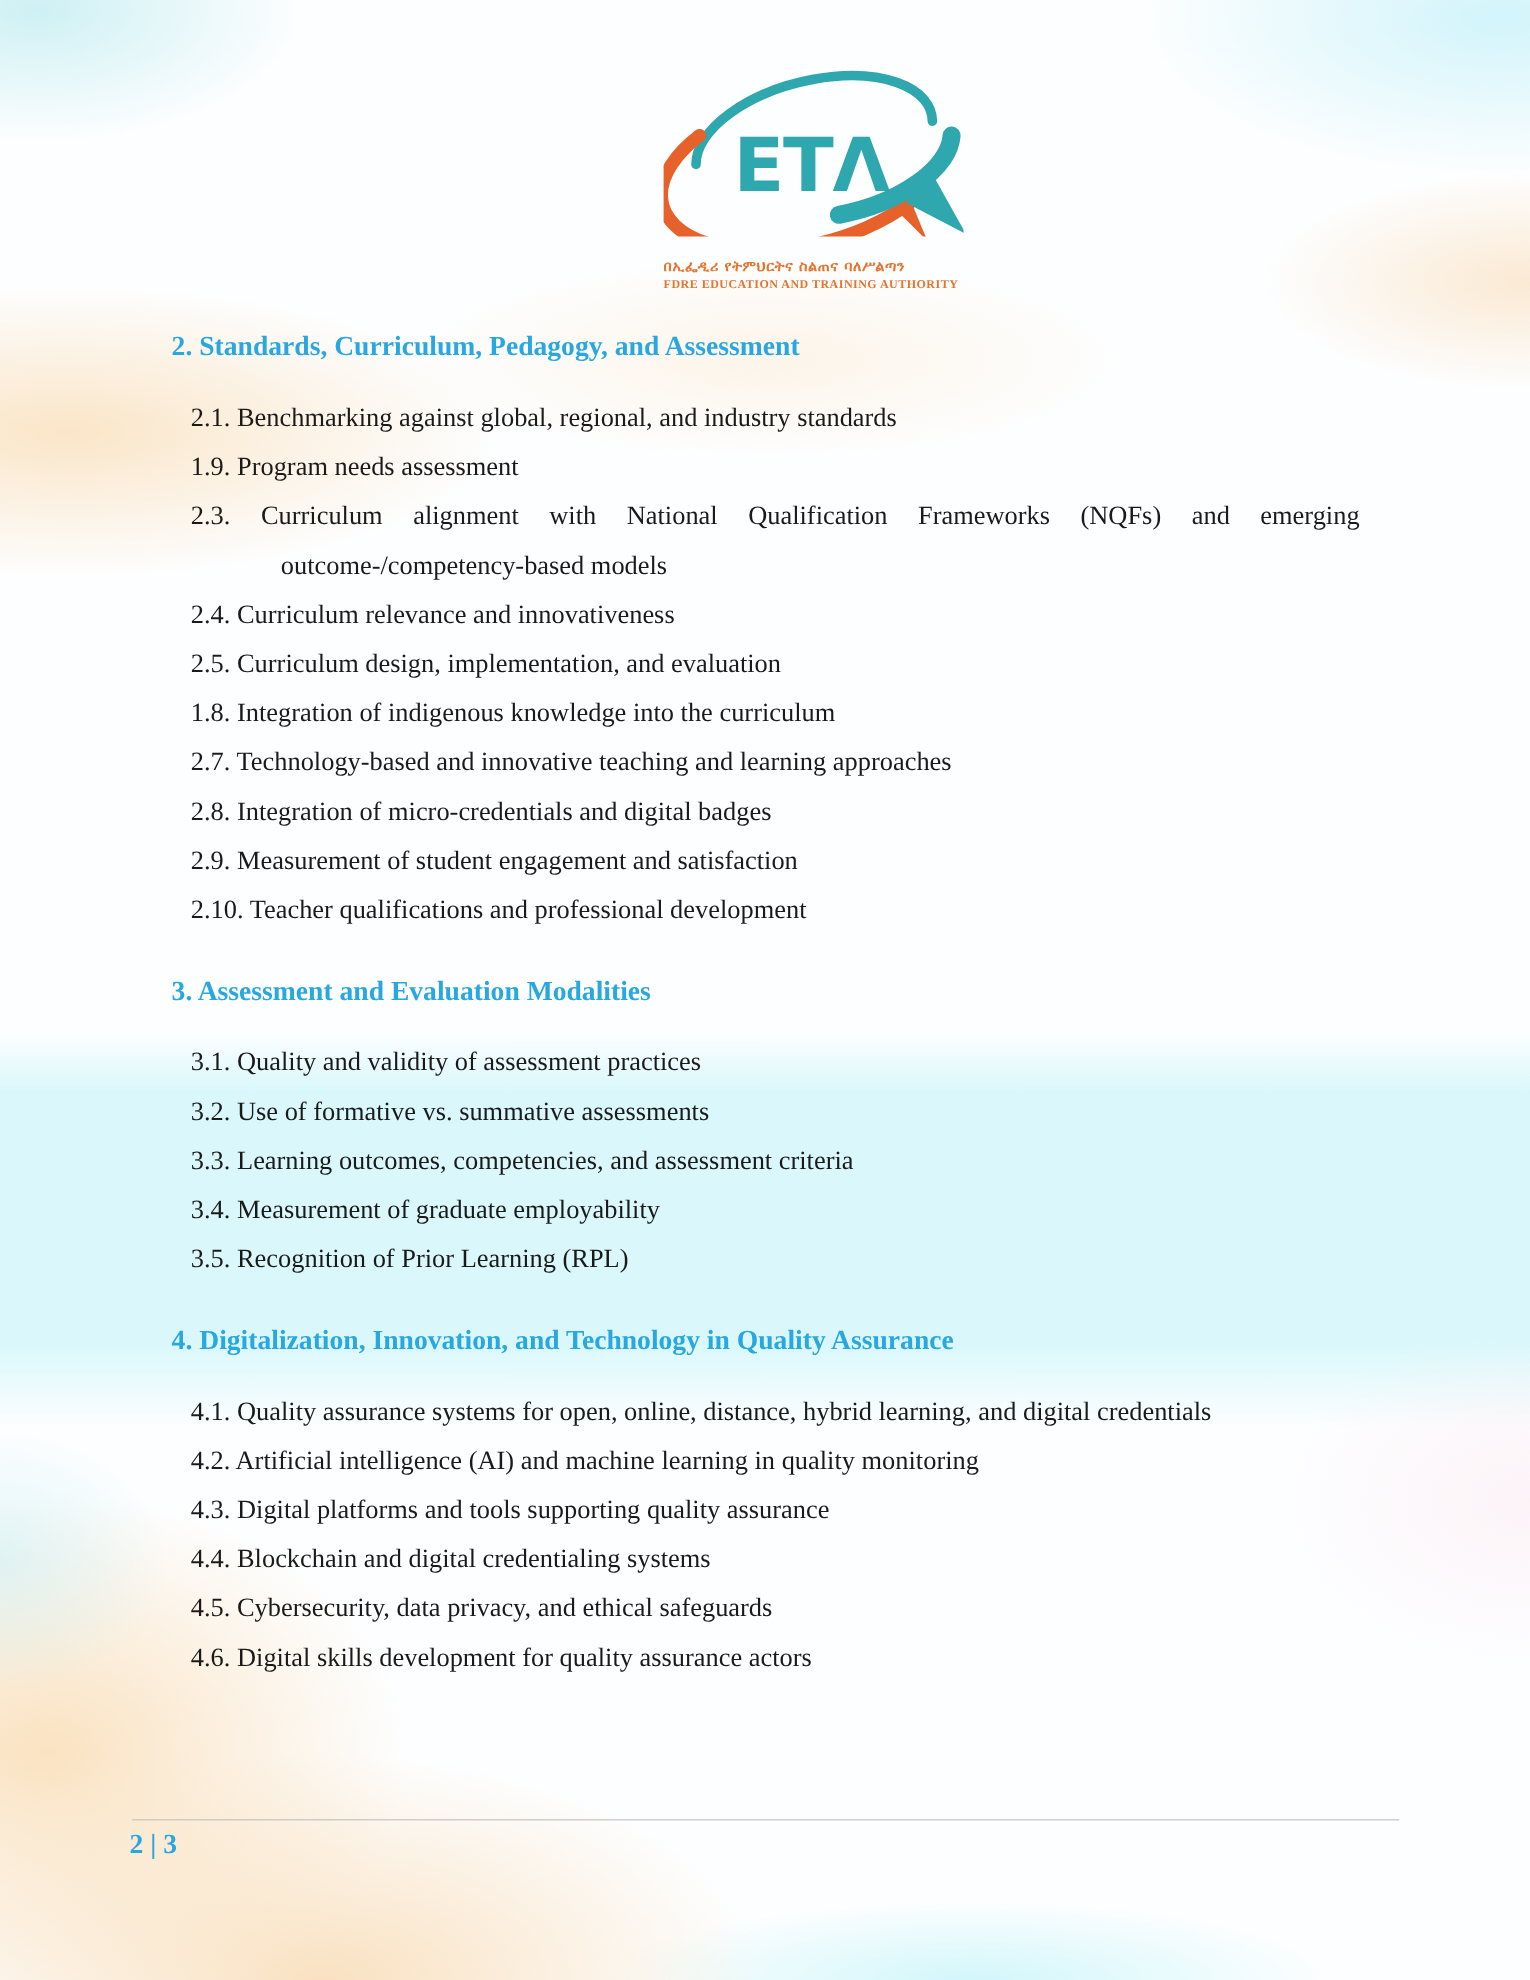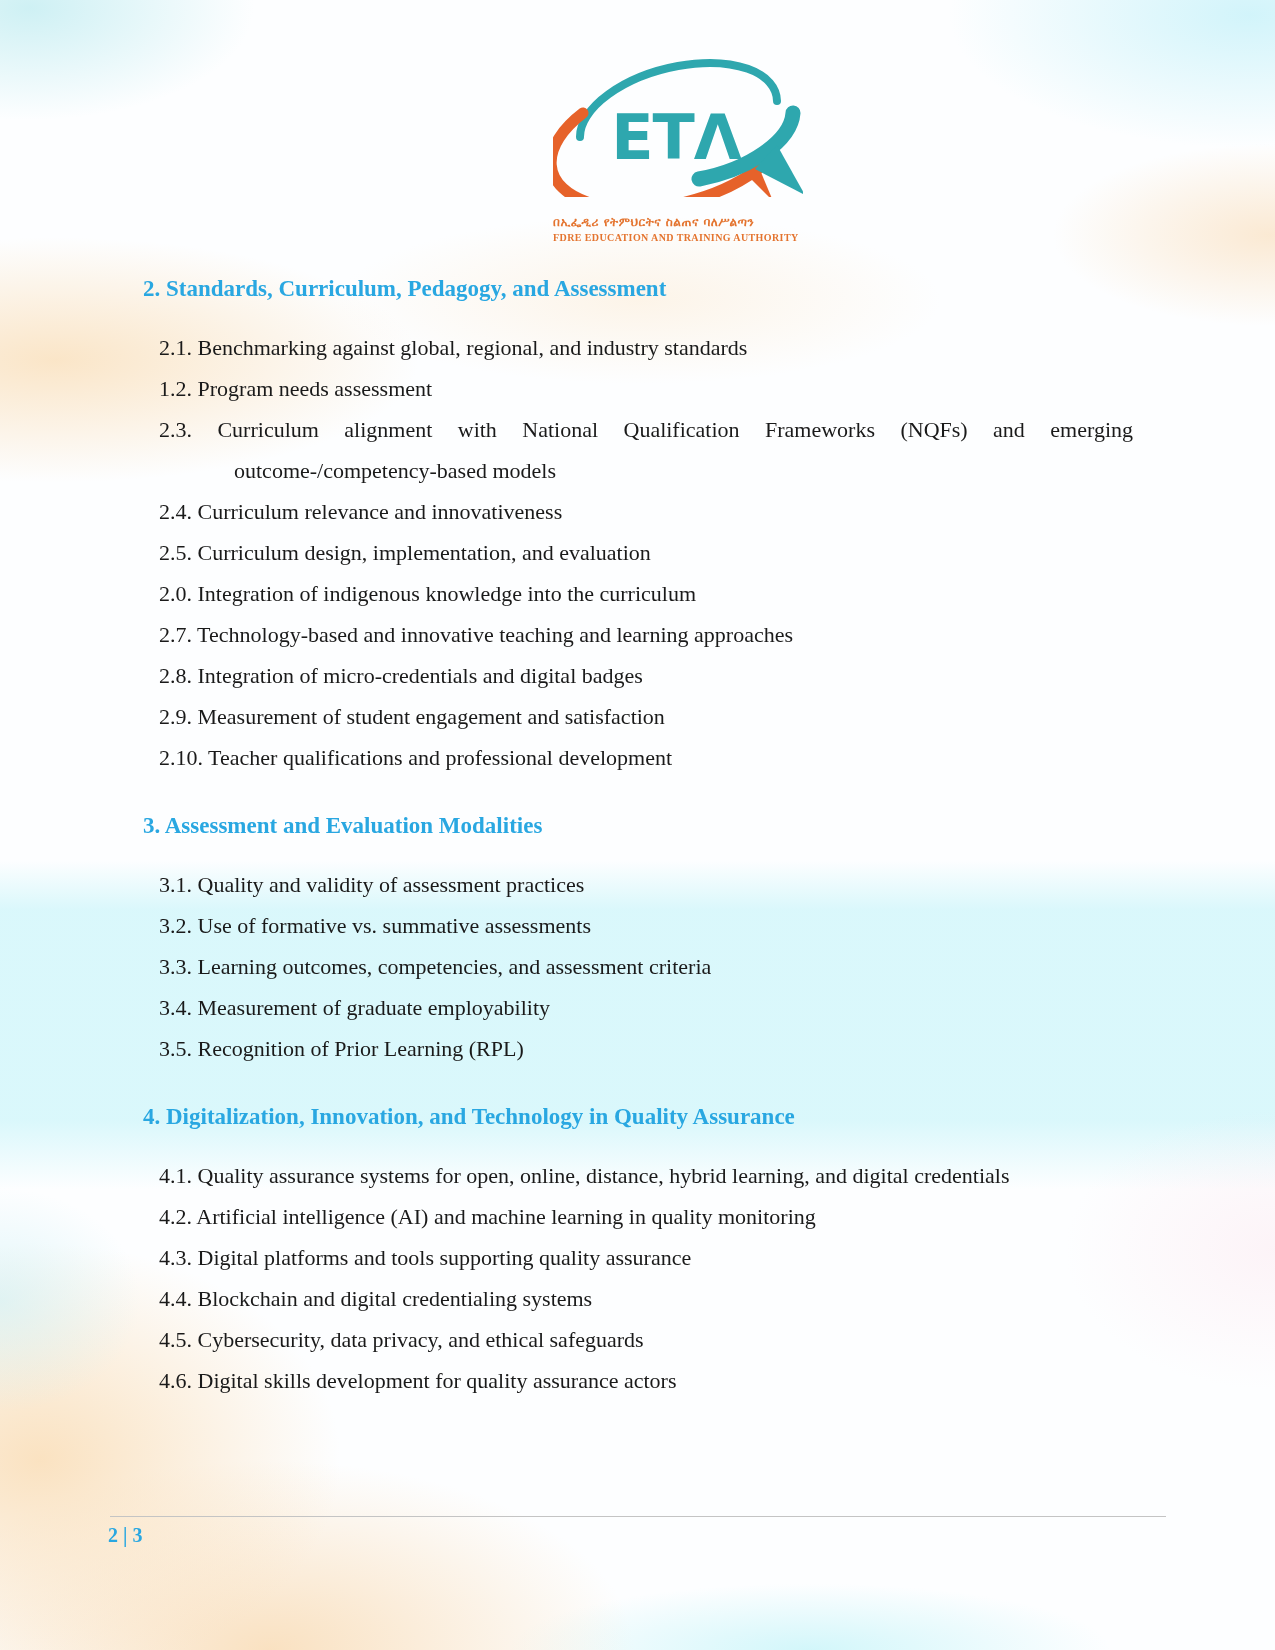--- a/index.html
+++ b/index.html
@@ -64,21 +64,21 @@
   ul.sec-list li.hang{
     padding-left:75px;text-indent:-75px;text-align:justify;
   }
   .footer-divider{
     position:absolute;left:110px;top:1516px;width:1056px;height:1px;
     background:var(--divider-gray);
   }
   .footer-label{
     position:absolute;left:108px;top:1522px;
     font-family:"Liberation Serif", serif;
-    font-weight:bold;font-size:20px;line-height:1.3;
+    font-weight:bold;font-size:23px;line-height:1.3;
     color:var(--footer-blue);
   }
 </style>
 </head>
 <body>
 
 <div class="page">
 
   <div class="logo">
     <svg class="logo-emblem" width="250" height="142" viewBox="0 0 250 142" aria-hidden="true">
@@ -96,25 +96,25 @@
     </svg>
     <div class="logo-amharic">በኢፌዲሪ የትምህርትና ስልጠና ባለሥልጣን</div>
     <div class="logo-en">FDRE EDUCATION AND TRAINING AUTHORITY</div>
   </div>
 
   <div class="content">
 
     <h2 class="sec first">2. Standards, Curriculum, Pedagogy, and Assessment</h2>
     <ul class="sec-list">
       <li>2.1. Benchmarking against global, regional, and industry standards</li>
-      <li>1.2. Program needs assessment</li>
+      <li>1.9. Program needs assessment</li>
       <li class="hang">2.3.  Curriculum alignment with National Qualification Frameworks (NQFs) and emerging outcome-/competency-based models</li>
       <li>2.4. Curriculum relevance and innovativeness</li>
       <li>2.5. Curriculum design, implementation, and evaluation</li>
-      <li>2.0. Integration of indigenous knowledge into the curriculum</li>
+      <li>1.8. Integration of indigenous knowledge into the curriculum</li>
       <li>2.7. Technology-based and innovative teaching and learning approaches</li>
       <li>2.8. Integration of micro-credentials and digital badges</li>
       <li>2.9. Measurement of student engagement and satisfaction</li>
       <li>2.10. Teacher qualifications and professional development</li>
     </ul>
 
     <h2 class="sec">3. Assessment and Evaluation Modalities</h2>
     <ul class="sec-list">
       <li>3.1. Quality and validity of assessment practices</li>
       <li>3.2. Use of formative vs. summative assessments</li>

